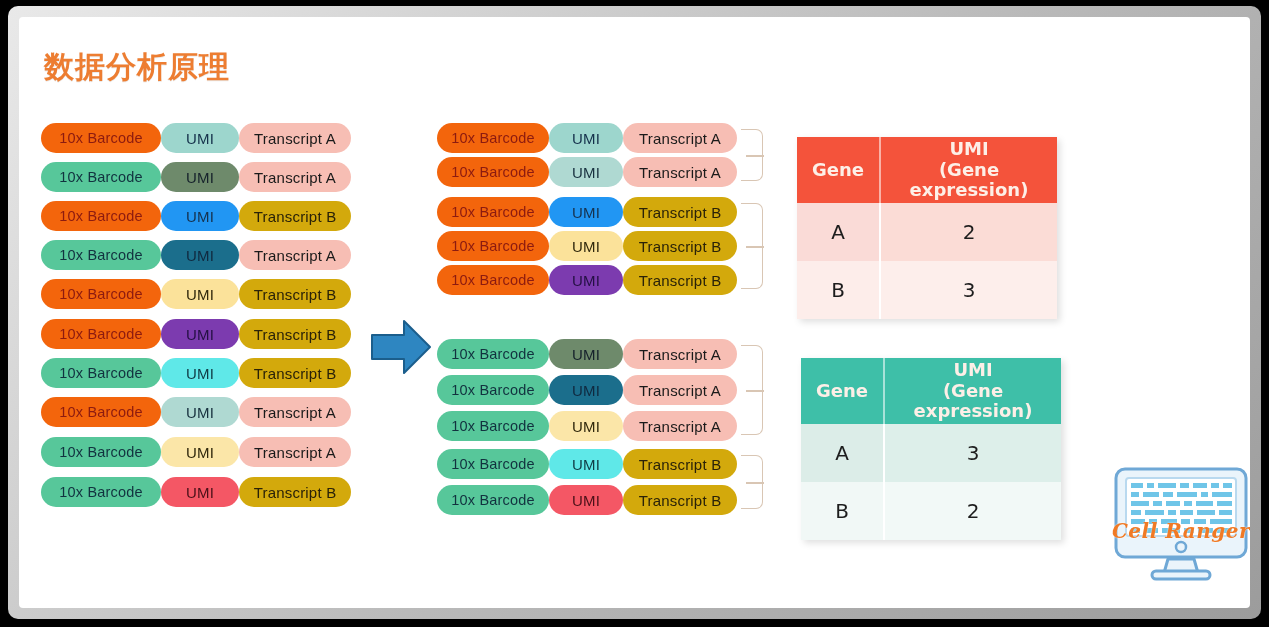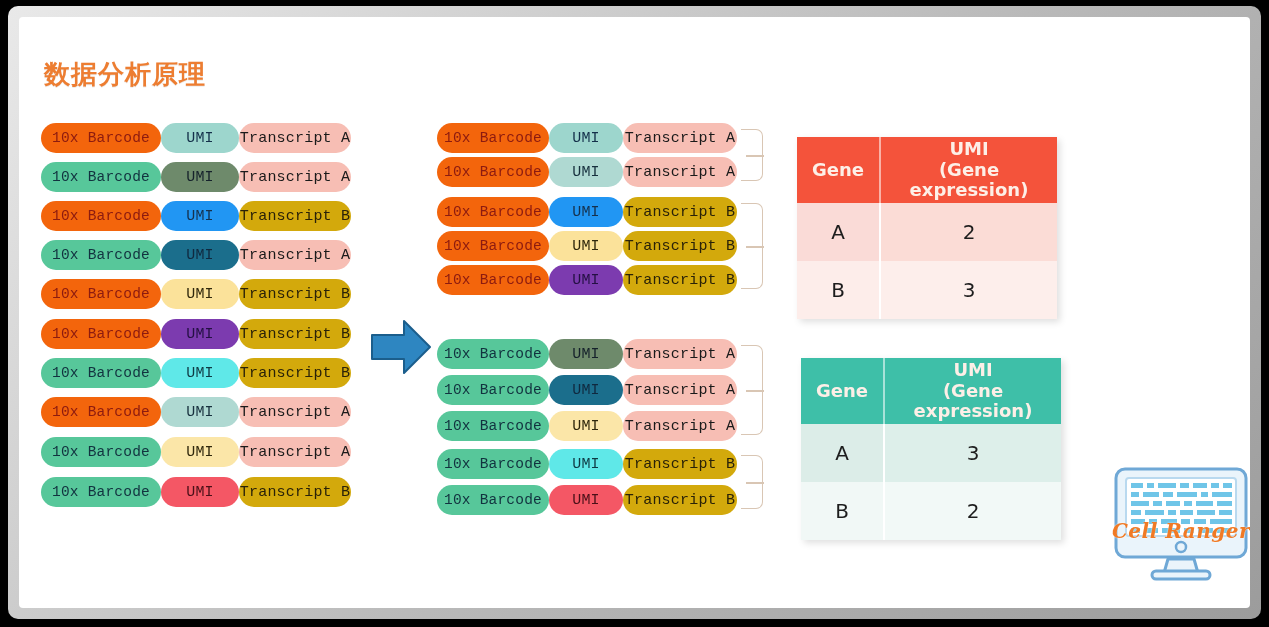--- a/index.html
+++ b/index.html
@@ -20,32 +20,32 @@
     padding: 11px;
     box-shadow: 0 2px 6px rgba(0,0,0,.55);
   }
   .slide-inner {
     position: relative; width: 100%; height: 100%;
     background: #ffffff; border-radius: 4px; overflow: hidden;
   }
 
   
   .slide-title {
-    position: absolute; left: 25px; top: 40px;
-    font-size: 26px; font-weight: bold; letter-spacing: 1px;
+    position: absolute; left: 25px; top: 30px;
+    font-size: 30px; font-weight: bold; letter-spacing: 1px;
     color: #ED7D31;
     font-family: "DejaVu Sans", sans-serif;
     text-shadow: 0 1px 0 rgba(0,0,0,.08);
   }
 
   
   .readrow { position: absolute; height: 30px; display: flex; align-items: stretch; }
   .seg {
     display: flex; align-items: center; justify-content: center;
-    font-family: Liberation Mono, monospace;
+    font-family: Liberation Sans, sans-serif;
     font-size: 15px; white-space: nowrap; letter-spacing: .2px; border-radius: 15px;
   }
   .seg.bc   { font-size: 14.5px; }
   .seg.umi  { font-size: 15px; }
   .seg.tr   { font-size: 15px; }
 
   
   #colLeft  { position: absolute; left: 22px;  top: 106px; width: 310px; }
   #midTop   { position: absolute; left: 418px; top: 106px; width: 300px; }
   #midBot   { position: absolute; left: 418px; top: 322px; width: 300px; }

